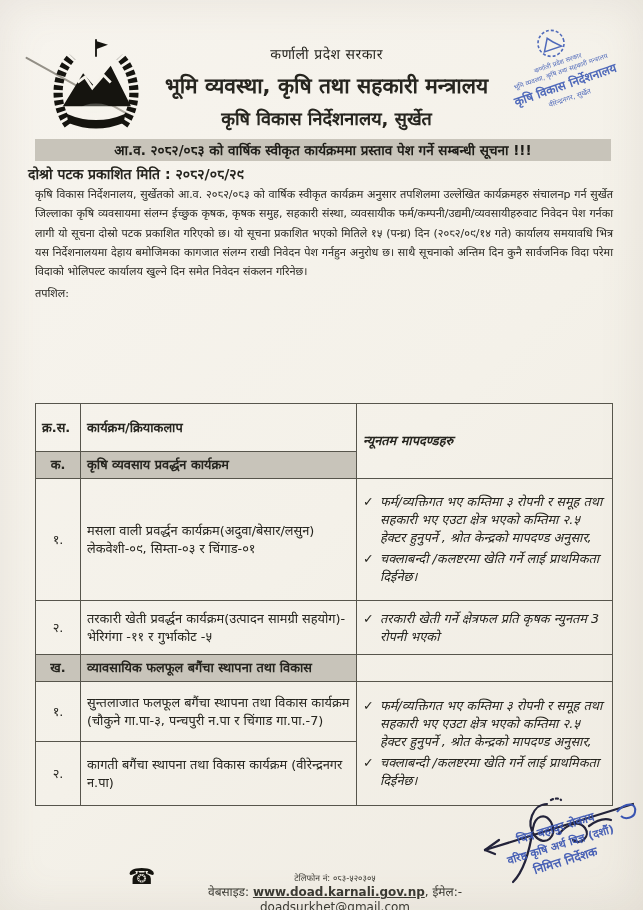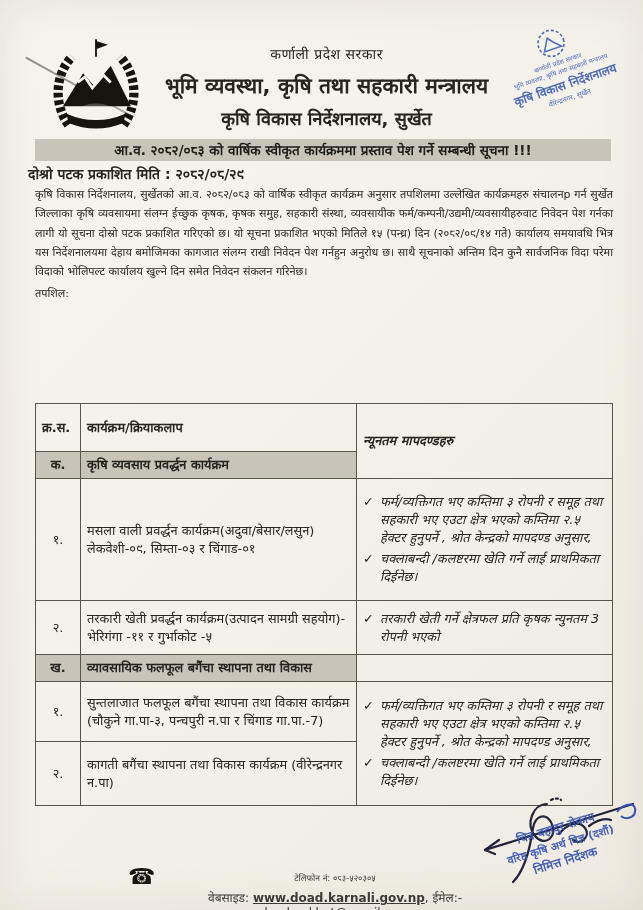--- a/index.html
+++ b/index.html
@@ -81,21 +81,21 @@
     position:absolute; left:480px; top:843px; width:168px;
     transform:rotate(-17deg); transform-origin:left center;
     color:#3a55b2; text-align:center; font-weight:bold; opacity:.92;
   }
   .sig-stamp .l1 { font-size:12px; }
   .sig-stamp .l2 { font-size:11px; margin-top:1px; }
   .sig-stamp .l3 { font-size:12px; margin-top:1px; }
   
   .phone-icon { position:absolute; left:128px; top:864px; font-size:22px; color:#15140f; }
   .footer-block { position:absolute; left:170px; top:872px; width:330px; text-align:center; color:#3b3a33; }
-  .footer-block .f1 { font-size:8.5px; margin-bottom:6px; }
+  .footer-block .f1 { font-size:8.5px; margin-bottom:0; }
   .footer-block .f2 { font-size:12px; }
   .footer-block .web { font-weight:bold; text-decoration:underline; }
 </style>
 </head>
 <body>
 
 <div class="page">
 
   <div class="pen-stroke"></div>
 

